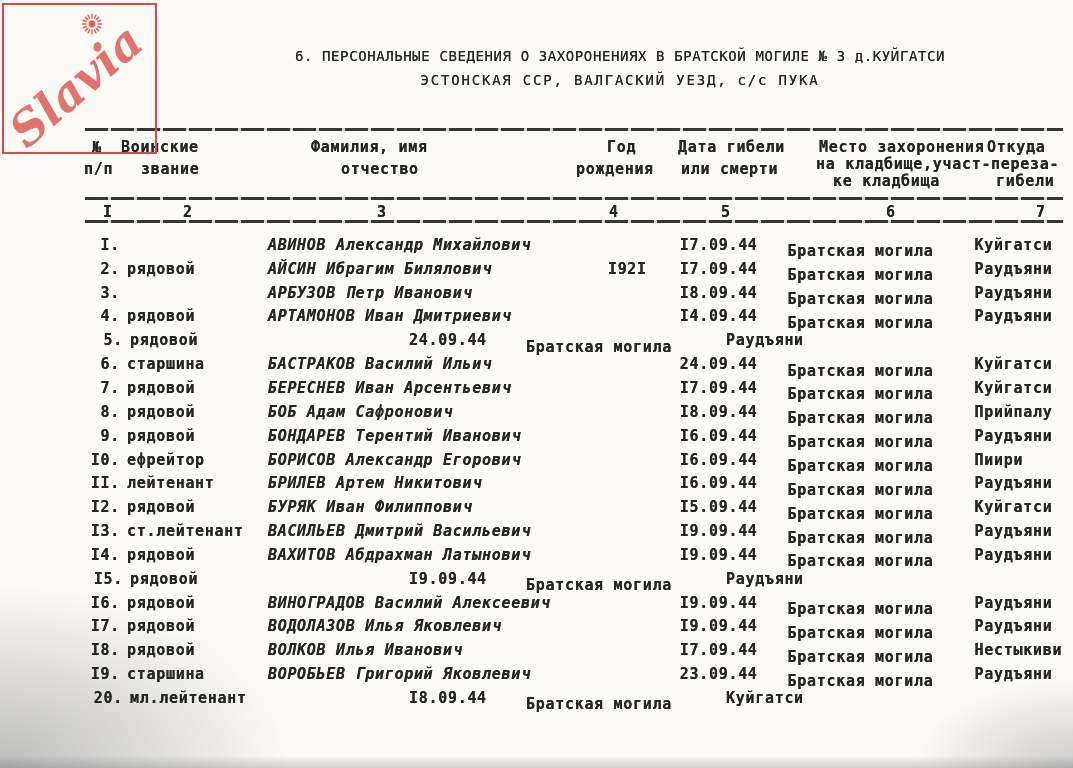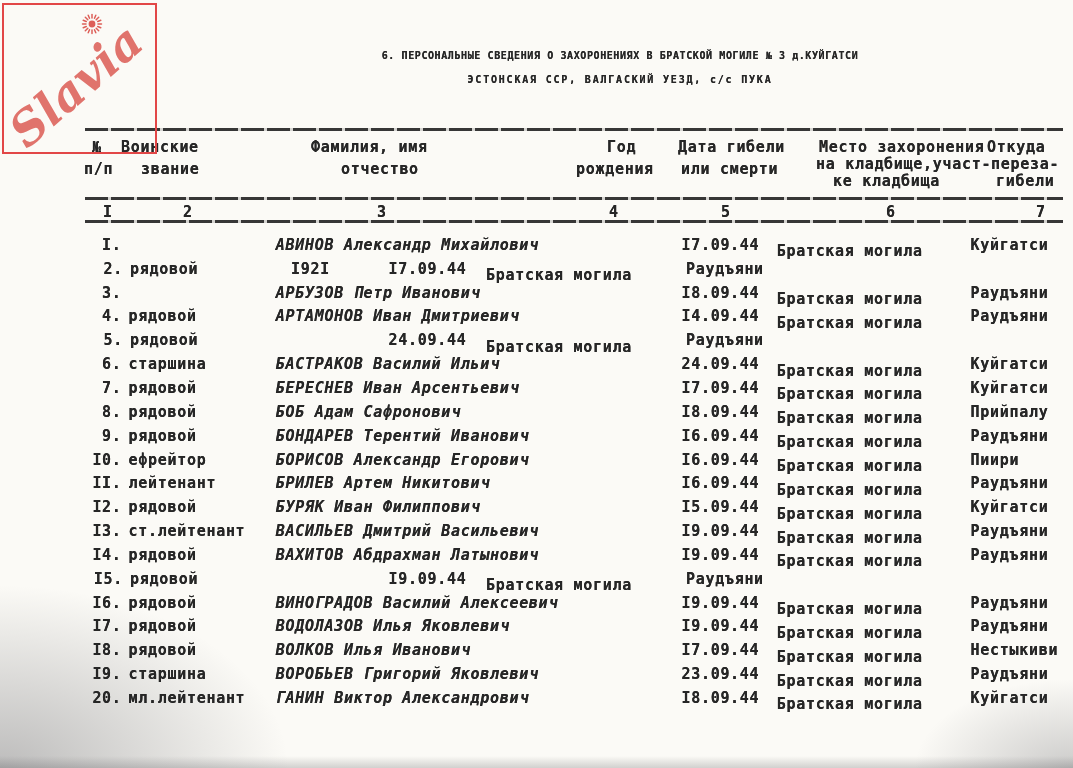--- a/index.html
+++ b/index.html
@@ -16,21 +16,21 @@
     background:radial-gradient(ellipse at 100% 100%, rgba(95,95,100,0.30), rgba(95,95,100,0) 70%);}
   .shade-bottom{position:absolute;left:0;bottom:0;width:100%;height:12px;
     background:linear-gradient(to bottom, rgba(0,0,0,0), rgba(60,60,65,0.22));}
 
   
   .ink{font-weight:bold;font-size:15px;letter-spacing:0.7px;white-space:pre;
        text-shadow:0 0 0.45px rgba(25,25,25,0.85);}
 
   
   .title{position:absolute;left:170px;top:44px;width:900px;text-align:center;line-height:24px;}
-  .title div{font-weight:bold;font-size:10px;text-shadow:0 0 0.45px rgba(25,25,25,0.85);}
+  .title div{font-weight:normal;font-size:14px;text-shadow:0 0 0.45px rgba(25,25,25,0.85);}
   .title .l1{letter-spacing:0.6px;}
   .title .l2{letter-spacing:1.8px;}
 
   
   .rule{position:absolute;left:85px;width:978px;height:3px;
     background:repeating-linear-gradient(90deg,
       rgba(38,38,38,0.92) 0px, rgba(38,38,38,0.92) 23px,
       rgba(38,38,38,0.18) 23px, rgba(38,38,38,0.18) 26px);}
   .rule-top{top:128px;}
   .rule-mid{top:197px;}
@@ -41,22 +41,22 @@
 
   
   .rows{position:absolute;left:85px;top:233px;width:978px;}
   .trow{display:flex;height:23.85px;align-items:center;}
   .cell{display:block;box-sizing:border-box;font-weight:bold;font-size:15px;
         letter-spacing:0.7px;white-space:pre;overflow:visible;
         text-shadow:0 0 0.45px rgba(25,25,25,0.85);}
   .c-num{width:43px;text-align:right;padding-right:5px;}
   .c-rank{width:155px;padding-left:2px;}
   .c-name{width:317px;font-style:italic;}
-  .c-year{width:86px;padding-left:8px;}
-  .c-date{width:117px;text-align:center;}
+  .c-year{width:86px;padding-left:8px;margin-left:40px;}
+  .c-date{width:117px;}
   .c-place{width:164px;margin-top:13px;}
   .c-from{width:96px;margin-left:36px;}
 
   
   .stamp{position:absolute;left:2px;top:3px;width:151px;height:147px;
          border:2px solid var(--stamp-border,#e24747);z-index:3;}
   .stamp-text{position:absolute;left:-18px;top:52px;width:180px;height:58px;
     text-align:center;line-height:58px;
     font-family:"DejaVu Serif","Liberation Serif",serif;font-style:italic;font-weight:bold;
     font-size:47px;color:var(--stamp-color,#e0736c);
@@ -139,20 +139,21 @@
         <span class="cell c-rank"></span>
         <span class="cell c-name">АВИНОВ Александр Михайлович</span>
         <span class="cell c-year"></span>
         <span class="cell c-date">I7.09.44</span>
         <span class="cell c-place">Братская могила</span>
         <span class="cell c-from">Куйгатси</span>
       </div>
       <div class="trow">
         <span class="cell c-num">2.</span>
         <span class="cell c-rank">рядовой</span>
+        <span class="cell c-name">АЙСИН Ибрагим Билялович</span>
         <span class="cell c-year">I92I</span>
         <span class="cell c-date">I7.09.44</span>
         <span class="cell c-place">Братская могила</span>
         <span class="cell c-from">Раудъяни</span>
       </div>
       <div class="trow">
         <span class="cell c-num">3.</span>
         <span class="cell c-rank"></span>
         <span class="cell c-name">АРБУЗОВ Петр Иванович</span>
         <span class="cell c-year"></span>
@@ -298,21 +299,20 @@
         <span class="cell c-rank">старшина</span>
         <span class="cell c-name">ВОРОБЬЕВ Григорий Яковлевич</span>
         <span class="cell c-year"></span>
         <span class="cell c-date">23.09.44</span>
         <span class="cell c-place">Братская могила</span>
         <span class="cell c-from">Раудъяни</span>
       </div>
       <div class="trow">
         <span class="cell c-num">20.</span>
         <span class="cell c-rank">мл.лейтенант</span>
-        <span class="cell c-name">ГАНИН Виктор Александрович</span>
         <span class="cell c-year"></span>
         <span class="cell c-date">I8.09.44</span>
         <span class="cell c-place">Братская могила</span>
         <span class="cell c-from">Куйгатси</span>
       </div>
     </div>
 
 </div>
 
 </body></html>

